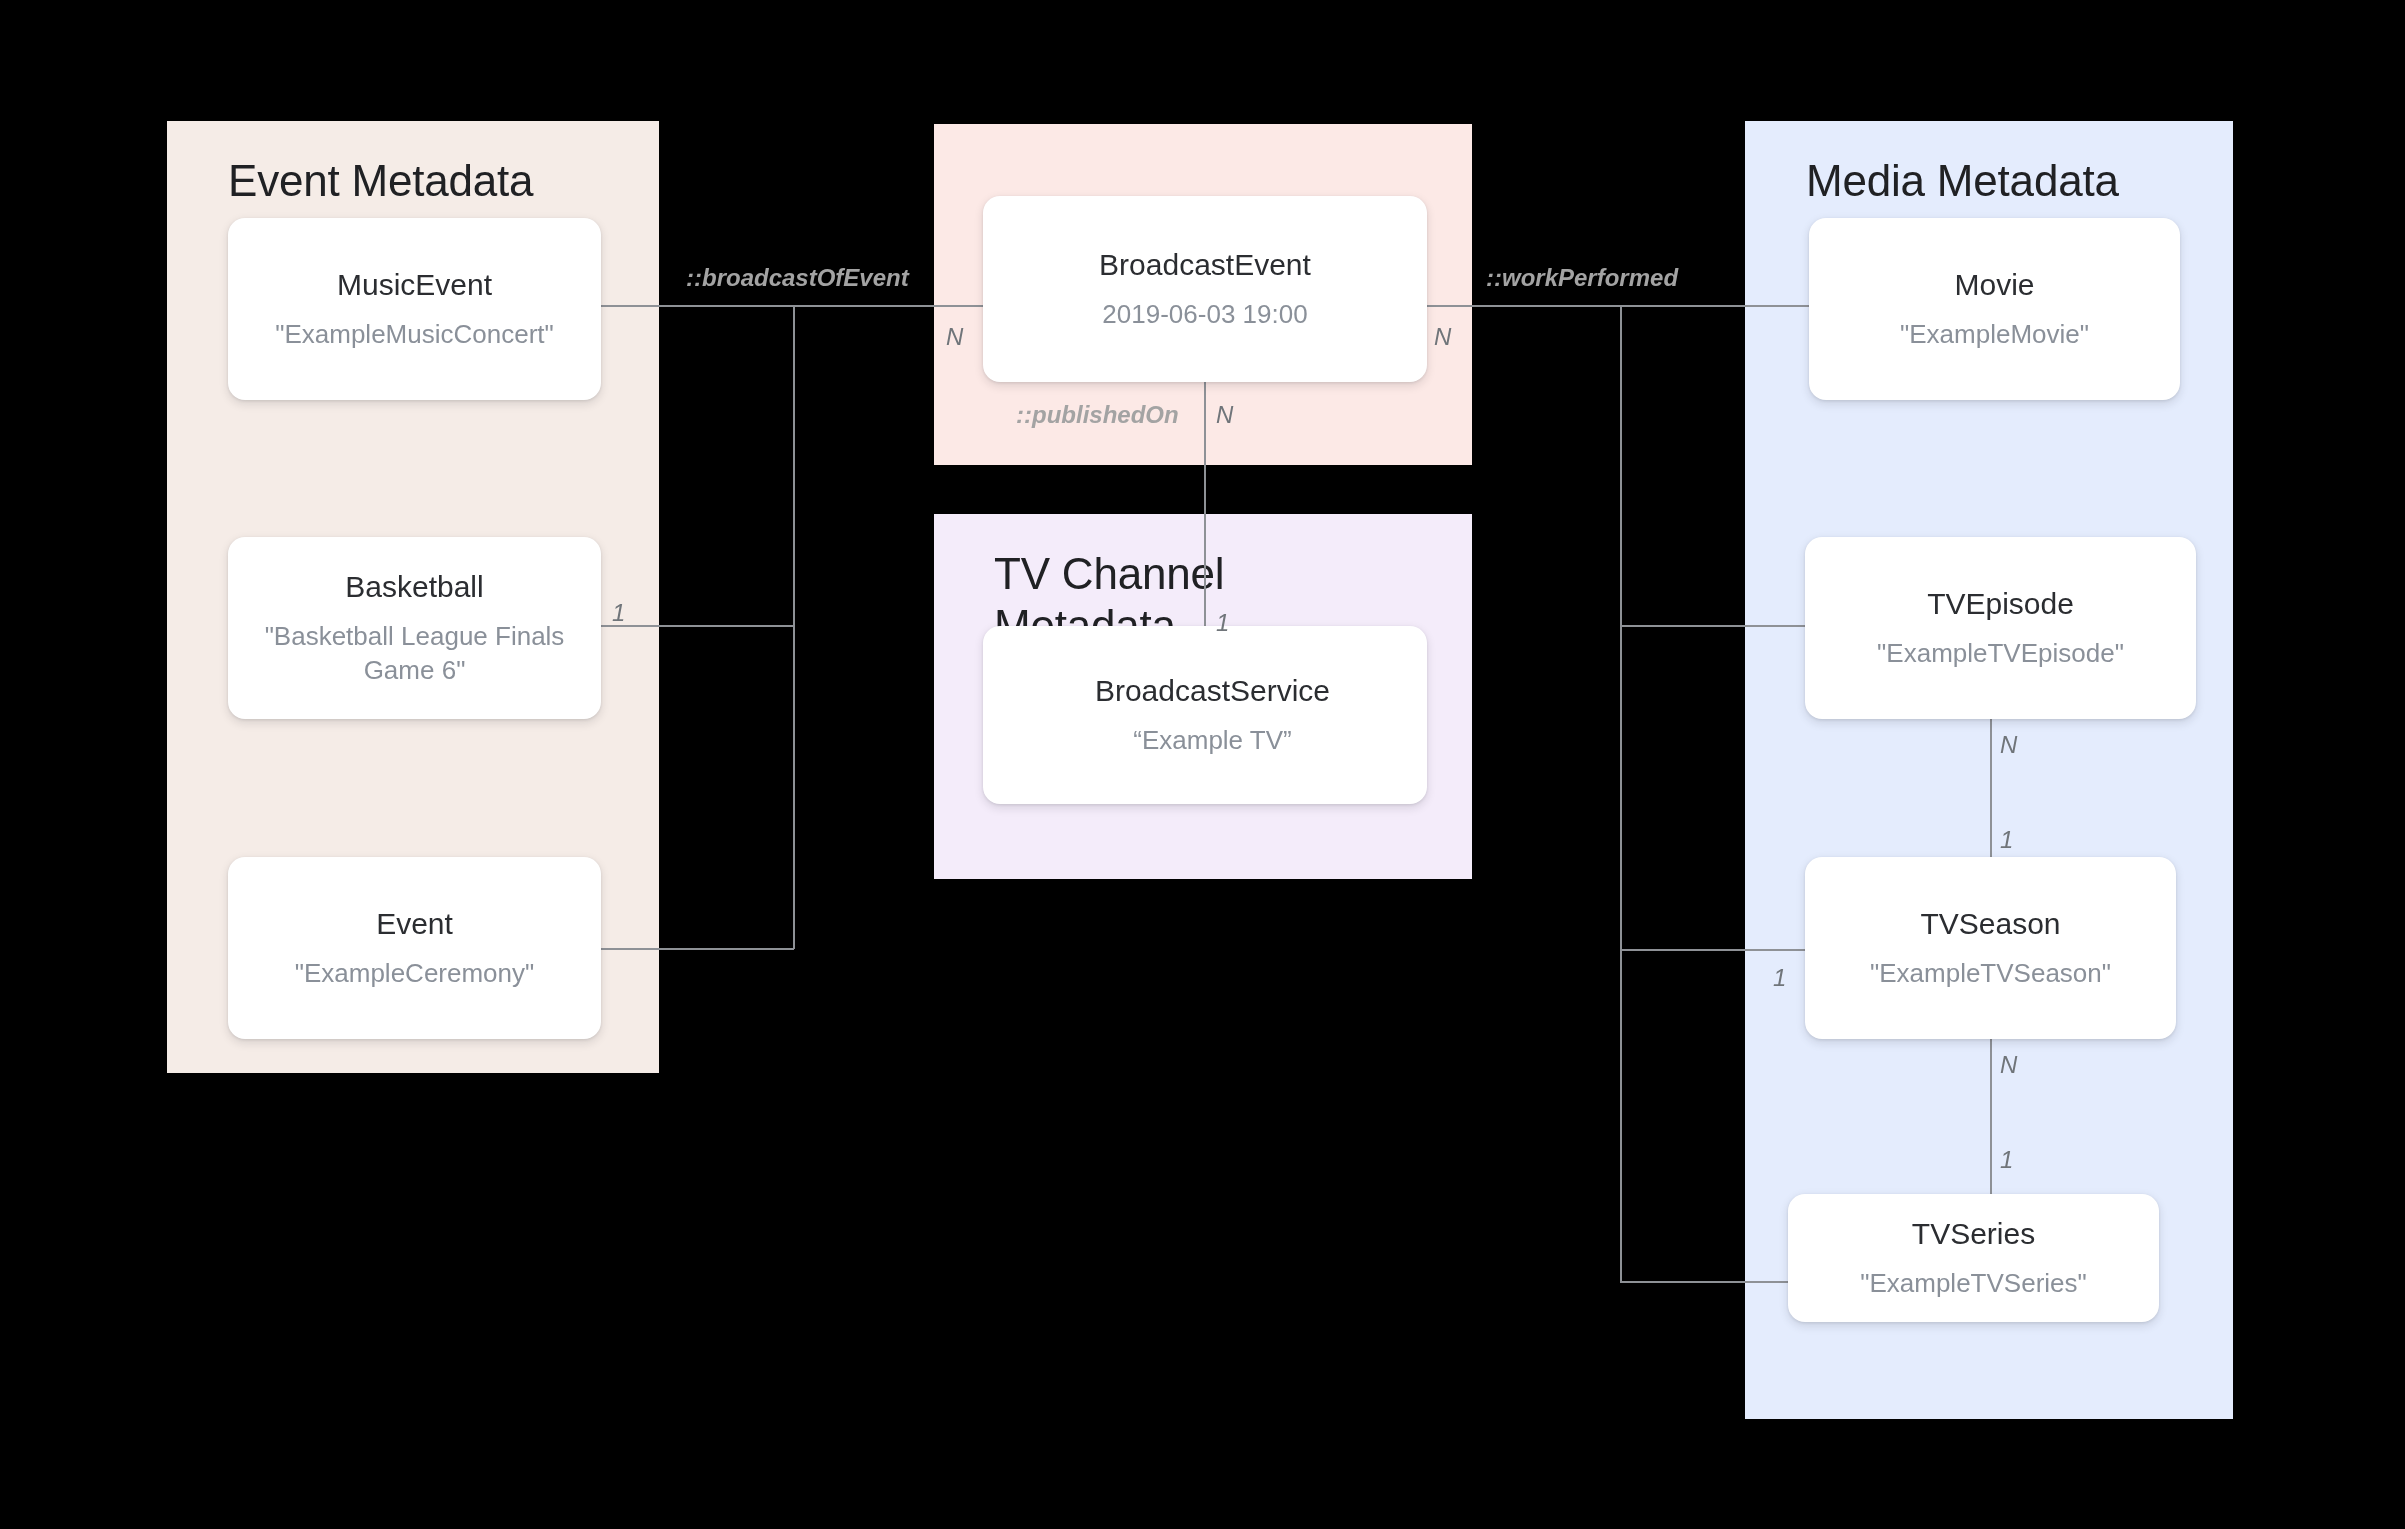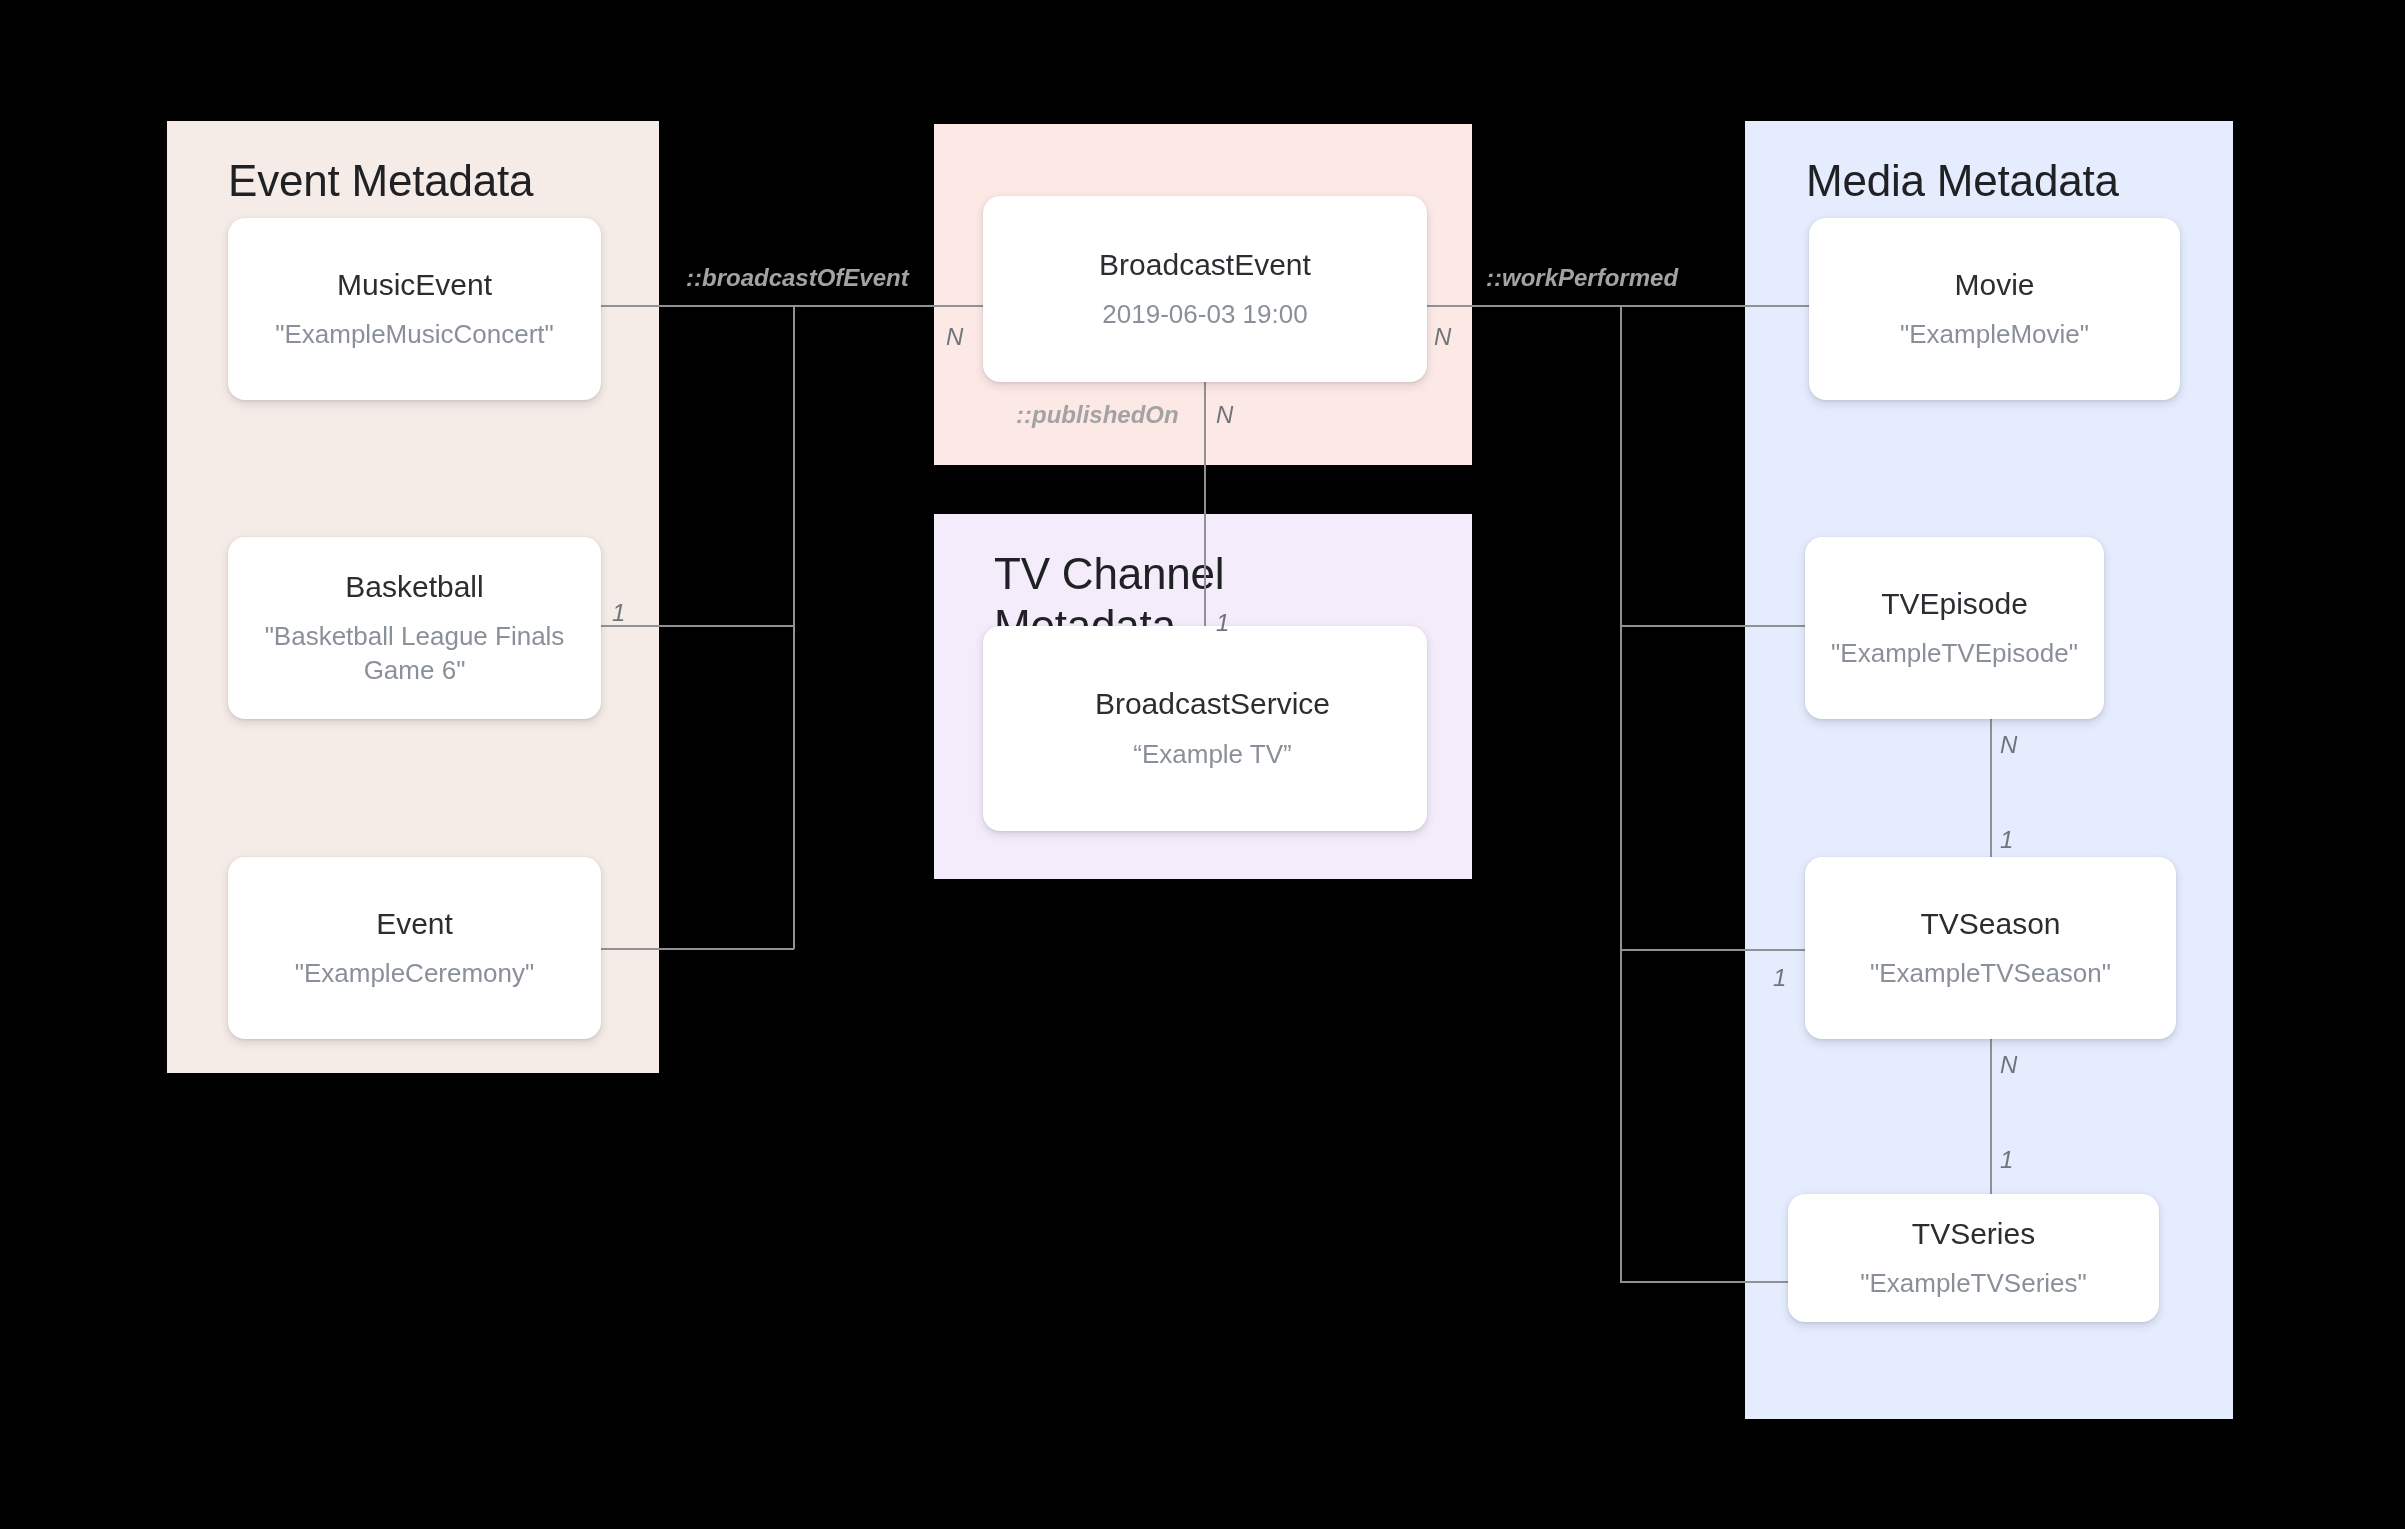--- a/index.html
+++ b/index.html
@@ -118,29 +118,29 @@
       <div class="card-value">"Basketball League Finals Game 6"</div>
     </div>
     <div class="card" style="left: 228px; top: 857px; width: 373px; height: 182px;">
       <div class="card-title">Event</div>
       <div class="card-value">"ExampleCeremony"</div>
     </div>
     <div class="card" style="left: 983px; top: 196px; width: 444px; height: 186px;">
       <div class="card-title">BroadcastEvent</div>
       <div class="card-value">2019-06-03 19:00</div>
     </div>
-    <div class="card" style="left: 983px; top: 626px; width: 444px; height: 205px; padding-left: 36px;">
+    <div class="card" style="left: 983px; top: 626px; width: 444px; height: 178px; padding-left: 36px;">
       <div class="card-title">BroadcastService</div>
       <div class="card-value">“Example TV”</div>
     </div>
     <div class="card" style="left: 1809px; top: 218px; width: 371px; height: 182px;">
       <div class="card-title">Movie</div>
       <div class="card-value">"ExampleMovie"</div>
     </div>
-    <div class="card" style="left: 1805px; top: 537px; width: 299px; height: 182px;">
+    <div class="card" style="left: 1805px; top: 537px; width: 391px; height: 182px;">
       <div class="card-title">TVEpisode</div>
       <div class="card-value">"ExampleTVEpisode"</div>
     </div>
     <div class="card" style="left: 1805px; top: 857px; width: 371px; height: 182px;">
       <div class="card-title">TVSeason</div>
       <div class="card-value">"ExampleTVSeason"</div>
     </div>
     <div class="card" style="left: 1788px; top: 1194px; width: 371px; height: 128px;">
       <div class="card-title">TVSeries</div>
       <div class="card-value">"ExampleTVSeries"</div>

